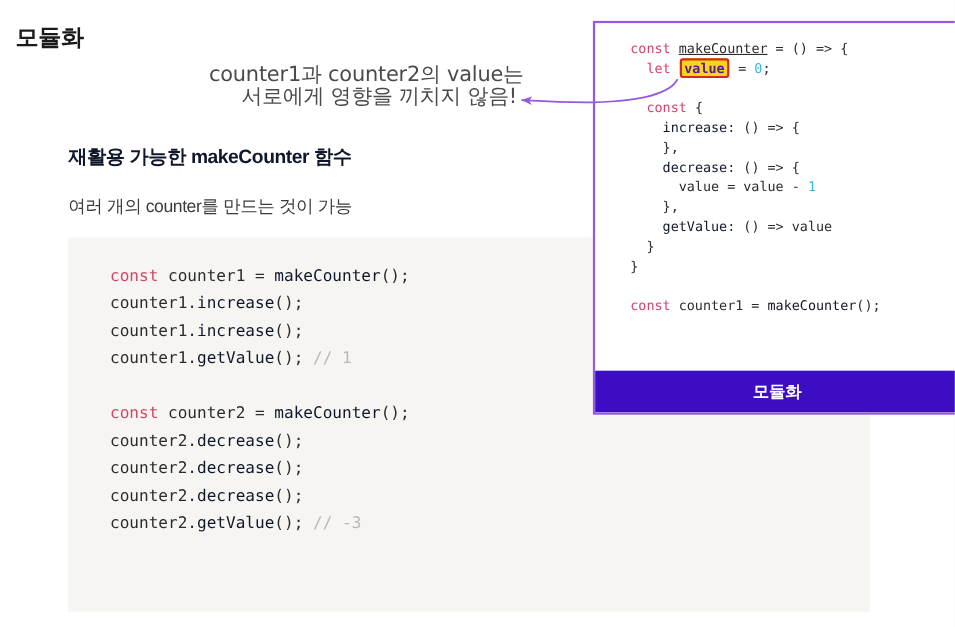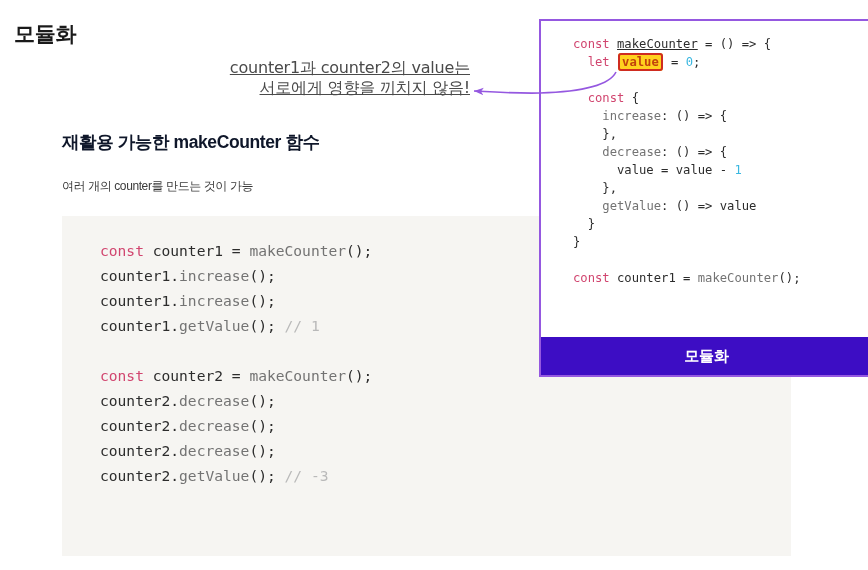--- a/index.html
+++ b/index.html
@@ -29,43 +29,42 @@
   }
 
   
   #annotation {
     position: absolute;
     left: 190px;
     top: 58px;
     width: 280px;
     text-align: right;
     font-family: "DejaVu Sans", sans-serif;
-    font-size: 16px;
+    font-size: 19px;
     line-height: 20px;
     color: #4a4a4a;
     letter-spacing: -0.2px;
-    text-decoration: underline;
   }
   #annotation .ann-line { display: block; white-space: nowrap; }
 
   
   #section-heading {
     position: absolute;
     left: 62px;
     top: 130px;
     font-size: 17.5px;
     font-weight: bold;
     color: #0f172a;
     letter-spacing: -0.4px;
   }
   #section-body {
     position: absolute;
     left: 62px;
     top: 178px;
-    font-size: 12px;
+    font-size: 16px;
     color: #3a3a3a;
     letter-spacing: -0.4px;
   }
 
   
   #code-block {
     position: absolute;
     left: 62px;
     top: 216px;
     width: 729px;
@@ -122,34 +121,34 @@
     font-size: 15px;
     font-weight: bold;
     display: flex;
     align-items: center;
     justify-content: center;
     letter-spacing: -0.2px;
   }
 
   
   .t-kw   { color: #d1456f; }               
-  .t-fn   { color: #737373; }               
+  .t-fn   { color: #0f172a; }               
   .t-num  { color: #3ab7e0; }               
   .t-com  { color: #b9b9b9; }               
   .t-id   { color: #2c2c2c; }               
   .t-und  { color: #2c2c2c; text-decoration: underline; }
 
   
   .t-hl {
     background: #ffd21e;
     border: 2px solid #cf2c20;
     border-radius: 3px;
     padding: 0 2px;
     margin: 0 1px;
-    color: #c2410c;
+    color: #4c1d95;
     font-weight: bold;
   }
 
   
   #arrow-layer {
     position: absolute;
     left: 0; top: 0;
     width: 868px; height: 570px;
     pointer-events: none;
   }

